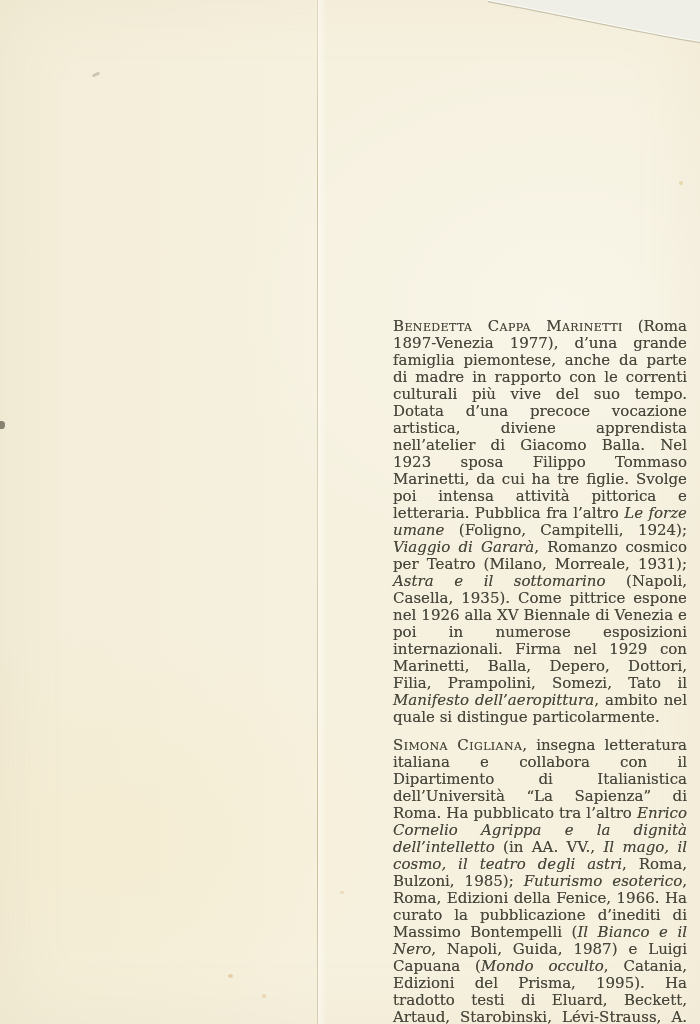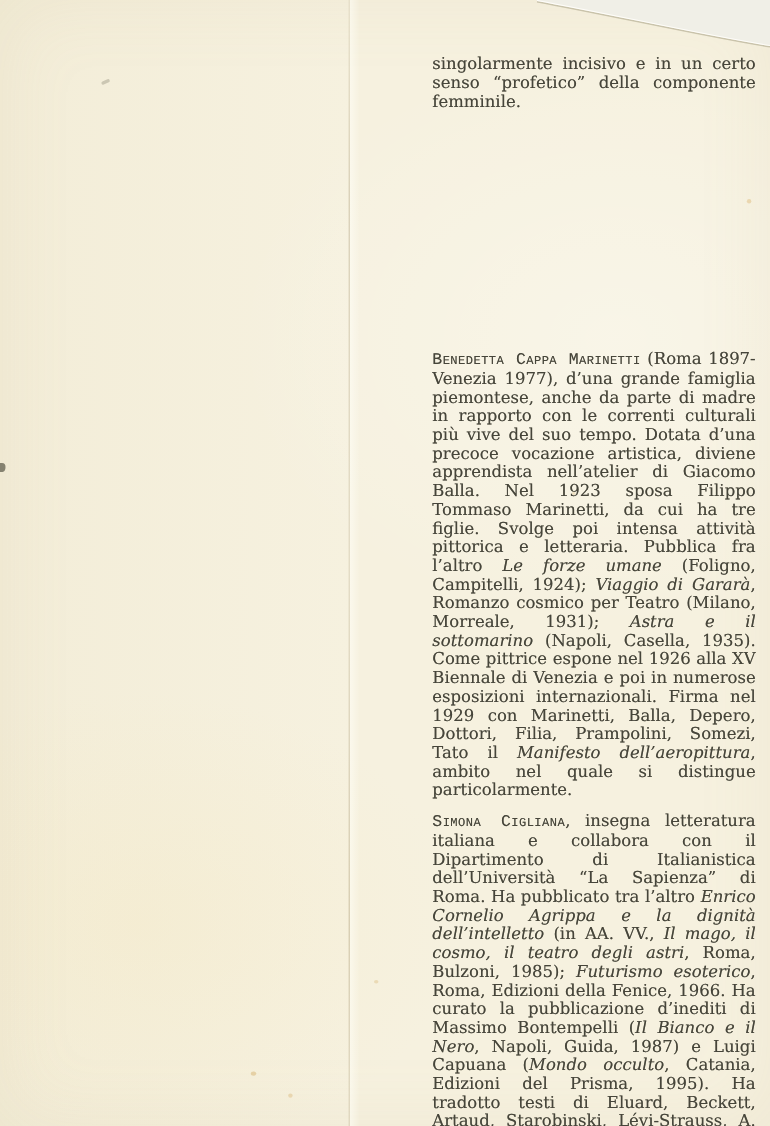--- a/index.html
+++ b/index.html
@@ -47,21 +47,21 @@
     font-size:15px;line-height:17px;text-align:justify;
     color:var(--ink);
     text-shadow:0 0 .35px rgba(70,68,56,.55);
     hyphens:auto;-webkit-hyphens:auto;
   }
   .text-col-top{top:50px;}
   .text-col-bottom{top:318px;}
   p.para{margin:0;padding:0;}
   .text-col-bottom p.para + p.para{margin-top:11px;}
   .run-italic{font-style:italic;}
-  .run-smallcaps{font-variant:small-caps;font-variant-caps:small-caps;letter-spacing:.4px;font-family:Liberation Mono, monospace;}
+  .run-smallcaps{font-variant:small-caps;font-variant-caps:small-caps;letter-spacing:.4px;}
   
   .speck{position:absolute;border-radius:50%;}
   .speck-a{left:228px;top:974px;width:5px;height:4px;background:rgba(200,150,60,.33);}
   .speck-b{left:262px;top:994px;width:4px;height:4px;background:rgba(205,155,70,.28);}
   .speck-c{left:340px;top:891px;width:4px;height:3px;background:rgba(200,150,60,.24);}
   .speck-d{left:679px;top:181px;width:4px;height:4px;background:rgba(208,156,66,.30);}
   .speck-e{left:92px;top:73px;width:8px;height:3px;background:rgba(130,125,105,.35);border-radius:2px;transform:rotate(-24deg);}
   .speck-f{left:520px;top:447px;width:3px;height:3px;background:rgba(205,160,75,.22);}
   .edge-mark{
     position:absolute;left:0;top:421px;width:5px;height:8px;
@@ -76,21 +76,20 @@
   <div class="fold-line"></div>
   <div class="fold-highlight"></div>
 
   <svg class="torn-corner" viewBox="0 0 212 46" aria-hidden="true">
     <path class="tear-fill" d="M0,0 L212,0 L212,41 C160,33 70,13 0,0 Z"></path>
     <path class="tear-shadow" d="M0,1.5 C70,14.5 160,34.5 212,42.5"></path>
     <path class="tear-light" d="M0,0.4 C70,13.4 160,33.4 212,41.4"></path>
   </svg>
 
   <div class="text-col text-col-top">
-    <p class="para" lang="it"><span class="run run-normal">singolarmente incisivo e in un certo senso “profetico” della componente femminile.</span></p>
   </div>
 
   <div class="text-col text-col-bottom">
     <p class="para" lang="it"><span class="run run-smallcaps">Benedetta Cappa Marinetti</span><span class="run run-normal"> (Roma 1897-Venezia 1977), d’una grande famiglia piemontese, anche da parte di madre in rapporto con le correnti culturali più vive del suo tempo. Dotata d’una precoce vocazione artistica, diviene apprendista nell’atelier di Giacomo Balla. Nel 1923 sposa Filippo Tommaso Marinetti, da cui ha tre figlie. Svolge poi intensa attività pittorica e letteraria. Pubblica fra l’altro </span><span class="run run-italic">Le forze umane</span><span class="run run-normal"> (Foligno, Campitelli, 1924); </span><span class="run run-italic">Viaggio di Gararà</span><span class="run run-normal">, Romanzo cosmico per Teatro (Milano, Morreale, 1931); </span><span class="run run-italic">Astra e il sottomarino</span><span class="run run-normal"> (Napoli, Casella, 1935). Come pittrice espone nel 1926 alla XV Biennale di Venezia e poi in numerose esposizioni internazionali. Firma nel 1929 con Marinetti, Balla, Depero, Dottori, Filia, Prampolini, Somezi, Tato il </span><span class="run run-italic">Manifesto dell’aeropittura</span><span class="run run-normal">, ambito nel quale si distingue particolarmente.</span></p>
     <p class="para" lang="it"><span class="run run-smallcaps">Simona Cigliana</span><span class="run run-normal">, insegna letteratura italiana e collabora con il Dipartimento di Italianistica dell’Università “La Sapienza” di Roma. Ha pubblicato tra l’altro </span><span class="run run-italic">Enrico Cornelio Agrippa e la dignità dell’intelletto</span><span class="run run-normal"> (in AA. VV., </span><span class="run run-italic">Il mago, il cosmo, il teatro degli astri</span><span class="run run-normal">, Roma, Bulzoni, 1985); </span><span class="run run-italic">Futurismo esoterico</span><span class="run run-normal">, Roma, Edizioni della Fenice, 1966. Ha curato la pubblicazione d’inediti di Massimo Bontempelli (</span><span class="run run-italic">Il Bianco e il Nero</span><span class="run run-normal">, Napoli, Guida, 1987) e Luigi Capuana (</span><span class="run run-italic">Mondo occulto</span><span class="run run-normal">, Catania, Edizioni del Prisma, 1995). Ha tradotto testi di Eluard, Beckett, Artaud, Starobinski, Lévi-Strauss, A. Meillet, G. Duby. Collabora a quotidiani e riviste a diffusione nazionale.</span></p>
   </div>
 
   <div class="speck speck-a"></div>
   <div class="speck speck-b"></div>
   <div class="speck speck-c"></div>

